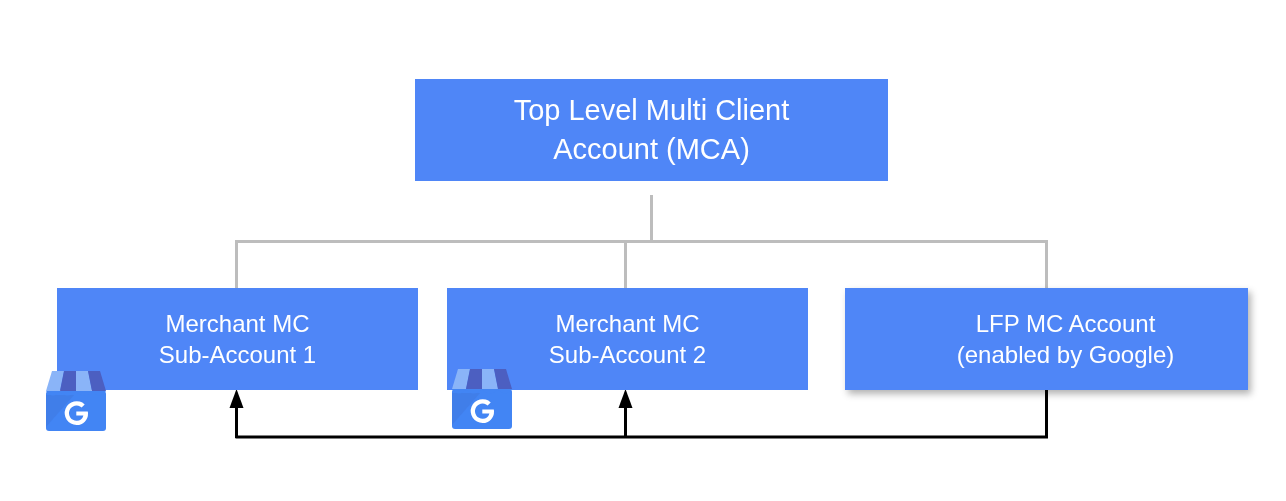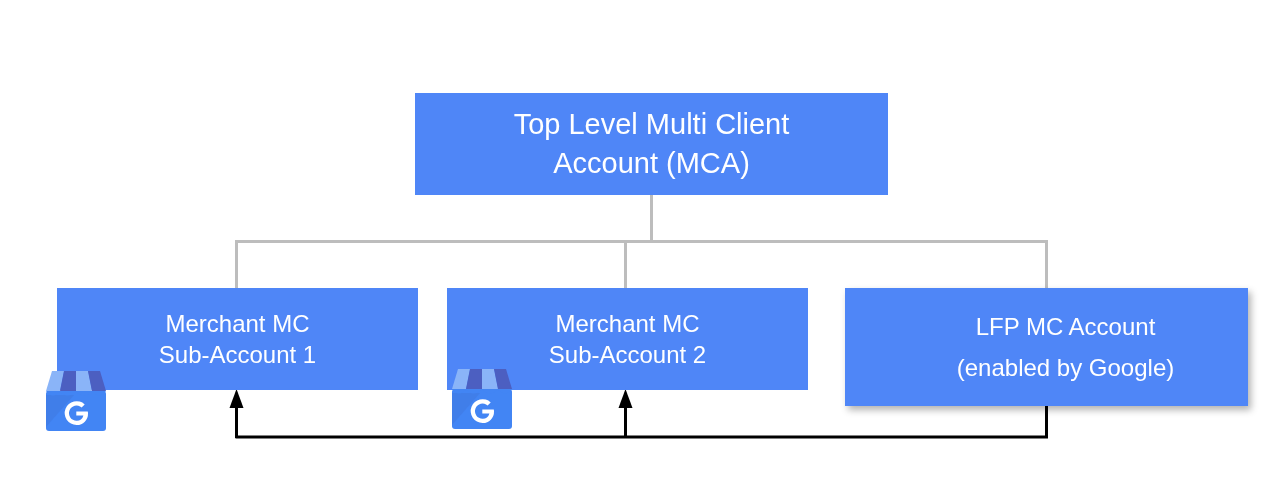--- a/index.html
+++ b/index.html
@@ -33,21 +33,21 @@
     z-index: 3;
   }
   .node .node-text {
     display: block;
     width: 100%;
     white-space: pre-line;
   }
 
   #node-top {
     left: 415px;
-    top: 93px;
+    top: 79px;
     width: 473px;
     height: 102px;
     font-size: 29px;
     line-height: 39px;
   }
 
   #node-sub1 {
     left: 57px;
     top: 288px;
     width: 361px;
@@ -62,23 +62,23 @@
     width: 361px;
     height: 102px;
     font-size: 24px;
     line-height: 31px;
   }
 
   #node-lfp {
     left: 845px;
     top: 288px;
     width: 403px;
-    height: 118px;
+    height: 102px;
     font-size: 24px;
-    line-height: 41px;
+    line-height: 31px;
     box-shadow: 3px 4px 7px rgba(0,0,0,0.30);
     padding-left: 38px;
   }
 
   
   #connectors-gray,
   #connectors-black {
     position: absolute;
     left: 0;
     top: 0;

